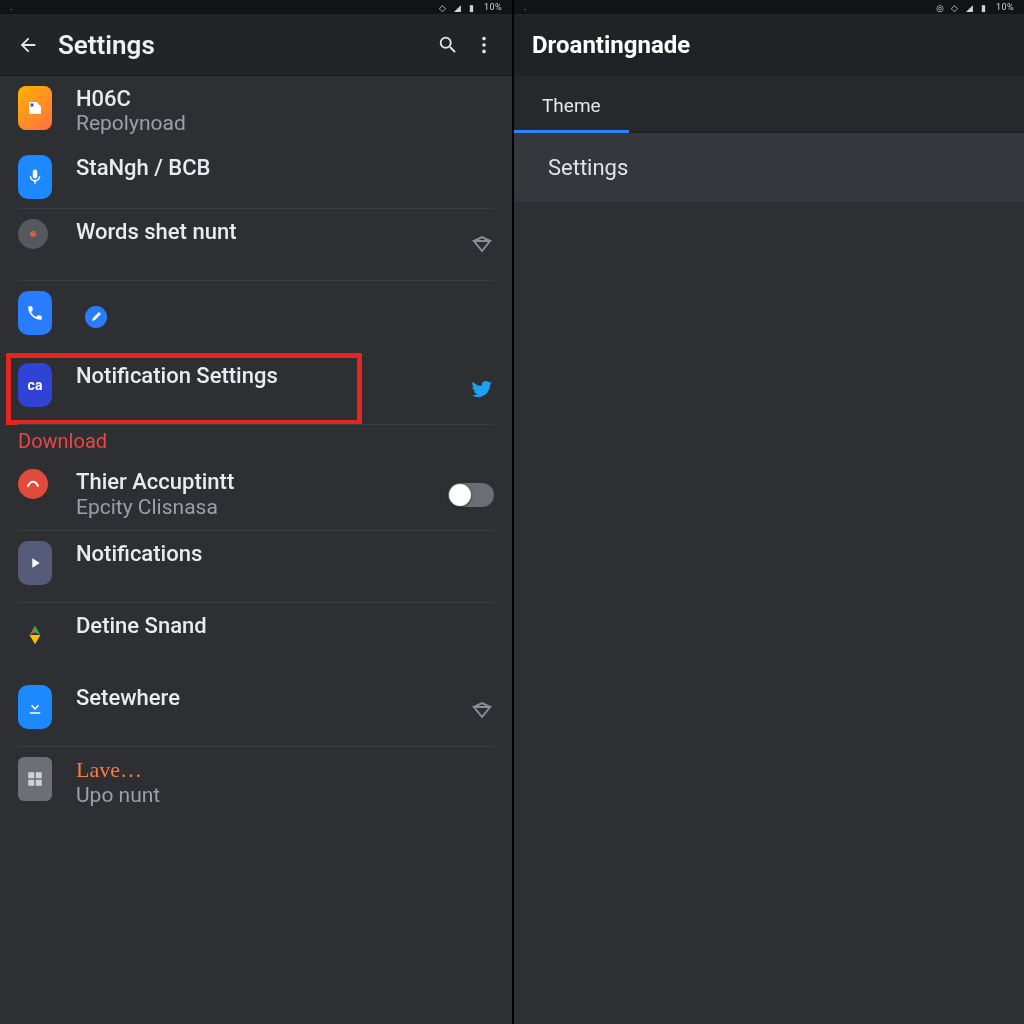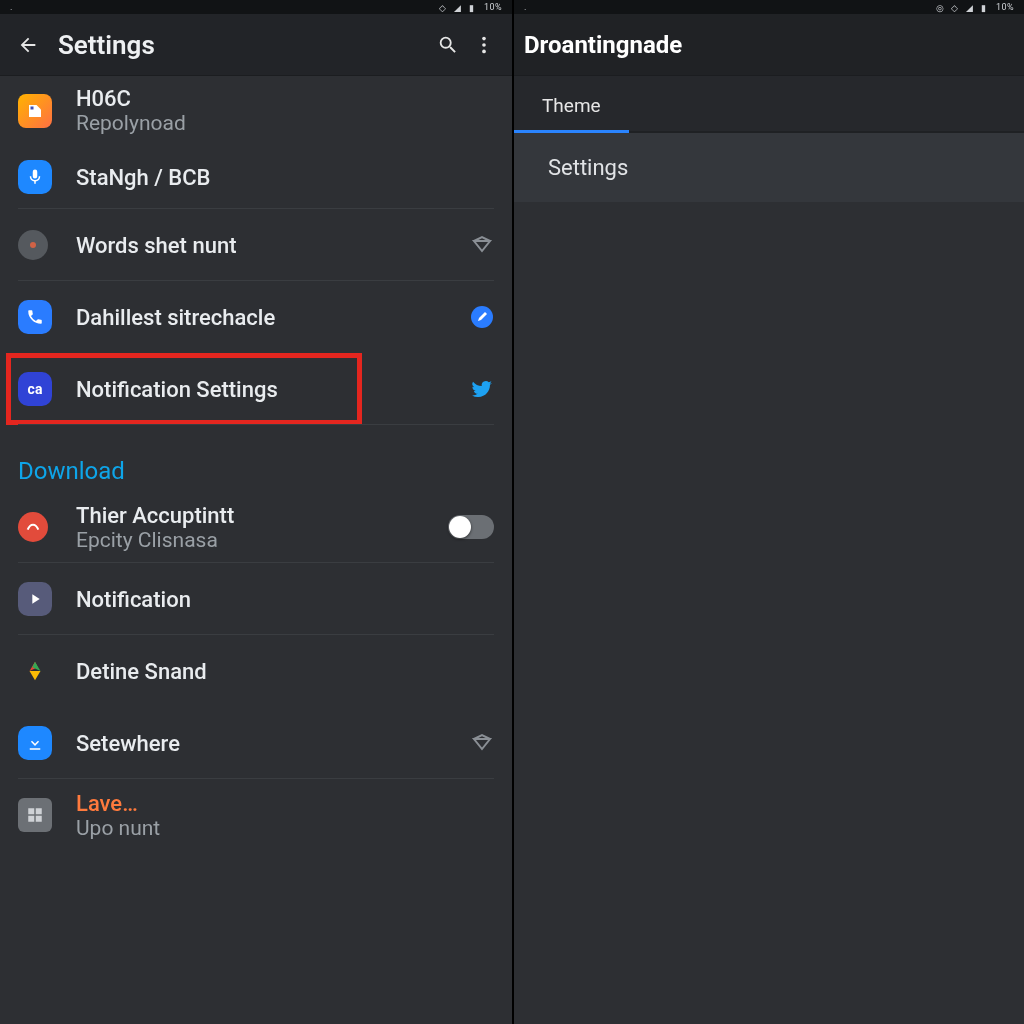--- a/index.html
+++ b/index.html
@@ -3,33 +3,33 @@
 <meta charset="utf-8">
 <style>
   * { box-sizing: border-box; margin: 0; padding: 0; }
   html, body { width: 1024px; height: 1024px; overflow: hidden; font-family: Roboto, "Helvetica Neue", Arial, sans-serif; background: #000; }
   .screens { display: flex; width: 1024px; height: 1024px; }
   .screen { width: 512px; height: 1024px; background: #2d2f33; display: flex; flex-direction: column; color: #e6e6e6; }
   .statusbar { height: 14px; background: #111315; display: flex; justify-content: space-between; align-items: center; padding: 0 10px; font-size: 9px; color: #cfd2d6; letter-spacing: .4px; }
   .statusbar .right { display: flex; gap: 6px; align-items: center; }
   .appbar { display: flex; align-items: center; height: 62px; padding: 0 10px; background: #222428; border-bottom: 1px solid #1b1d20; }
   .appbar .title { font-size: 26px; font-weight: 600; color: #eef0f2; margin-left: 12px; flex: 1; }
-  .appbar .title2 { font-size: 24px; font-weight: 700; color: #fff; }
+  .appbar .title2 { font-size: 24px; font-weight: 700; color: #fff; margin-left: 8px; }
   .iconbtn { width: 36px; height: 36px; display: inline-flex; align-items: center; justify-content: center; color: #e6e6e6; border-radius: 18px; }
   .iconbtn svg { width: 22px; height: 22px; fill: currentColor; }
   .list { flex: 1; overflow: hidden; }
-  .row { display: flex; align-items: center; min-height: 72px; padding: 10px 18px; position: relative; }
+  .row { display: flex; min-height: 72px; padding: 10px 18px; position: relative; }
   .row.compact { min-height: 64px; }
   .row.divider::after { content: ""; position: absolute; left: 18px; right: 18px; bottom: 0; height: 1px; background: #3a3d41; }
-  .icon-bubble { width: 34px; height: 34px; border-radius: 8px; display: flex; align-items: center; justify-content: center; margin-right: 24px; flex-shrink: 0; font-size: 15px; font-weight: 700; color: #fff; }
+  .icon-bubble { width: 34px; height: 44px; border-radius: 8px; display: flex; align-items: center; justify-content: center; margin-right: 24px; flex-shrink: 0; font-size: 15px; font-weight: 700; color: #fff; }
   .icon-circle { width: 30px; height: 30px; border-radius: 15px; display: flex; align-items: center; justify-content: center; margin-right: 28px; flex-shrink: 0; color: #fff; }
   .text-col { flex: 1; min-width: 0; }
   .label { font-size: 22px; font-weight: 500; color: #e9ecef; line-height: 1.15; }
   .sublabel { font-size: 21px; color: #9aa0a6; margin-top: 0; }
-  .section-title { font-size: 24px; color: #0ea5e9; padding: 32px 18px 6px; }
+  .section-title { font-size: 20px; color: #ef4444; padding: 4px 18px 6px; }
   .trailing { margin-left: 8px; display: flex; align-items: center; }
   .trailing svg { width: 24px; height: 24px; }
   .switch { width: 46px; height: 24px; border-radius: 12px; background: #6b6f74; position: relative; }
   .switch .knob { position: absolute; width: 22px; height: 22px; background: #fff; border-radius: 11px; top: 1px; left: 1px; box-shadow: 0 1px 3px rgba(0,0,0,.6); }
   .highlight-box { position: absolute; border: 5px solid #e4261f; left: 6px; top: 0; right: 150px; bottom: 0; pointer-events: none; }
   
   .tabs { display: flex; border-bottom: 2px solid #1f2124; background: #26282c; text-align: center; }
   .tab { padding: 18px 28px 14px; font-size: 19px; color: #cfd2d6; position: relative; }
   .tab.active { color: #e6e6e6; }
   .tab.active::after { content: ""; position: absolute; left: 0; right: 0; bottom: -2px; height: 3px; background: #2a84ff; }
@@ -39,21 +39,21 @@
   
   .b-file { background: linear-gradient(135deg,#ffb300,#ff7043); }
   .b-mic  { background: #1e88ff; border-radius: 10px; }
   .b-gray { background: #55595e; border-radius: 15px; }
   .b-phone{ background: #2a7cff; border-radius: 10px; }
   .b-ca   { background: #3043d6; border-radius: 10px; font-size: 14px; }
   .b-red  { background: #e24b3b; border-radius: 15px; }
   .b-play { background: #575b7a; border-radius: 10px; }
   .b-dl   { background: #1e88ff; border-radius: 10px; }
   .b-lave { background: #6c7075; border-radius: 6px; color: #d0d2d5; }
-  .lave-label { color: #ff7a3d; }
+  .lave-label { color: #ff7a3d; font-family: Liberation Serif, serif; }
   
   svg { display: block; }
 </style>
 </head>
 <body>
 
 <div class="screens">
 
   <div class="screen">
     <div class="statusbar">
@@ -129,23 +129,20 @@
             </svg>
         </div>
       </div>
 
       <div class="row">
         <div class="icon-bubble b-phone">
           <svg width="18" height="18" viewBox="0 0 24 24" fill="#fff">
               <path d="M6.6 10.8a15 15 0 006.6 6.6l2.2-2.2a1 1 0 011-.25 11.4 11.4 0 003.6.58 1 1 0 011 1V20a1 1 0 01-1 1A17 17 0 013 4a1 1 0 011-1h3.5a1 1 0 011 1 11.4 11.4 0 00.58 3.6 1 1 0 01-.25 1z"></path>
             </svg>
         </div>
-        <div class="text-col">
-          <div class="label">Dahillest sitrechacle</div>
-        </div>
         <div class="trailing">
           <svg viewBox="0 0 24 24">
               <circle cx="12" cy="12" r="11" fill="#2a7cff"></circle>
               <path d="M8 16l1-3 6-6 2 2-6 6z" fill="#fff"></path>
             </svg>
         </div>
       </div>
 
       <div class="row divider" style="position:relative">
         <div class="icon-bubble b-ca">ca</div>
@@ -179,21 +176,21 @@
         </div>
       </div>
 
       <div class="row divider">
         <div class="icon-bubble b-play">
           <svg width="16" height="16" viewBox="0 0 24 24" fill="#fff">
               <path d="M8 5v14l11-7z"></path>
             </svg>
         </div>
         <div class="text-col">
-          <div class="label">Notification</div>
+          <div class="label">Notifications</div>
         </div>
       </div>
 
       <div class="row">
         <div class="icon-bubble" style="background:transparent">
           <svg width="22" height="22" viewBox="0 0 24 24">
               <path fill="#ea4335" d="M12 2l3 6-9 4z"></path>
               <path fill="#34a853" d="M12 2l-3 6 9 4z"></path>
               <path fill="#fbbc05" d="M6 12l6 10 6-10z"></path>
             </svg>

